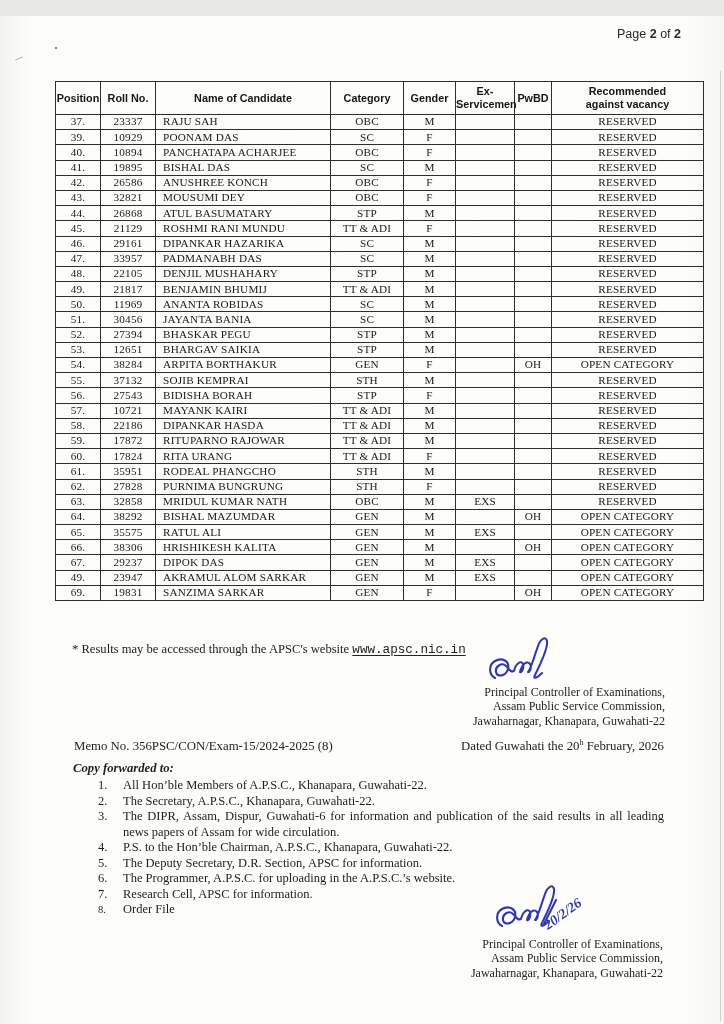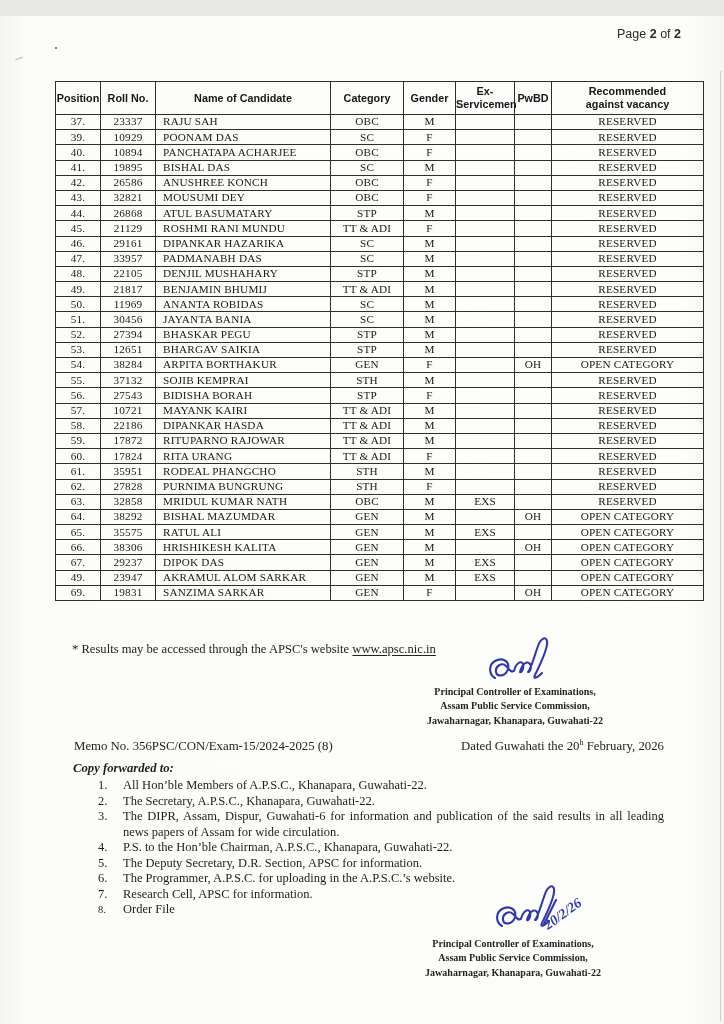--- a/index.html
+++ b/index.html
@@ -54,33 +54,33 @@
     color: #191919; letter-spacing: 0.2px;
     overflow: hidden; white-space: nowrap;
   }
   table.results td.name { text-align: left; padding-left: 7px; }
 
   
   .footnote {
     position: absolute; left: 72px; top: 626px;
     font-size: 12.6px; color: #222;
   }
-  .footnote .url { text-decoration: underline; text-underline-offset: 2px; }
+  .footnote .url { text-decoration: underline; text-underline-offset: 2px; font-family: Liberation Mono, monospace; }
 
   
   .sig { position: absolute; }
   .sig.sig1 { left: 487px; top: 617px; }
   .sig.sig2 { left: 490px; top: 858px; }
   .sig path { fill: none; stroke: #3038ae; stroke-width: 2.1; stroke-linecap: round; stroke-linejoin: round; }
   .sig text { fill: #3038ae; font-family: "Liberation Serif", serif; font-style: italic; font-weight: 700; }
 
   
   .signblock {
-    position: absolute; width: 300px; text-align: center;
-    font-size: 10px; line-height: 14.4px; color: #242424; font-weight: bold;
+    position: absolute; width: 300px; text-align: right;
+    font-size: 12px; line-height: 14.4px; color: #242424;
   }
   .signblock.sb1 { left: 365px; top: 669px; }
   .signblock.sb2 { left: 363px; top: 921px; }
 
   
   .memo {
     position: absolute; left: 74px; top: 723px; width: 590px;
     display: flex; justify-content: space-between;
     font-size: 12.8px; color: #1d1d1d; text-align: center;
   }

